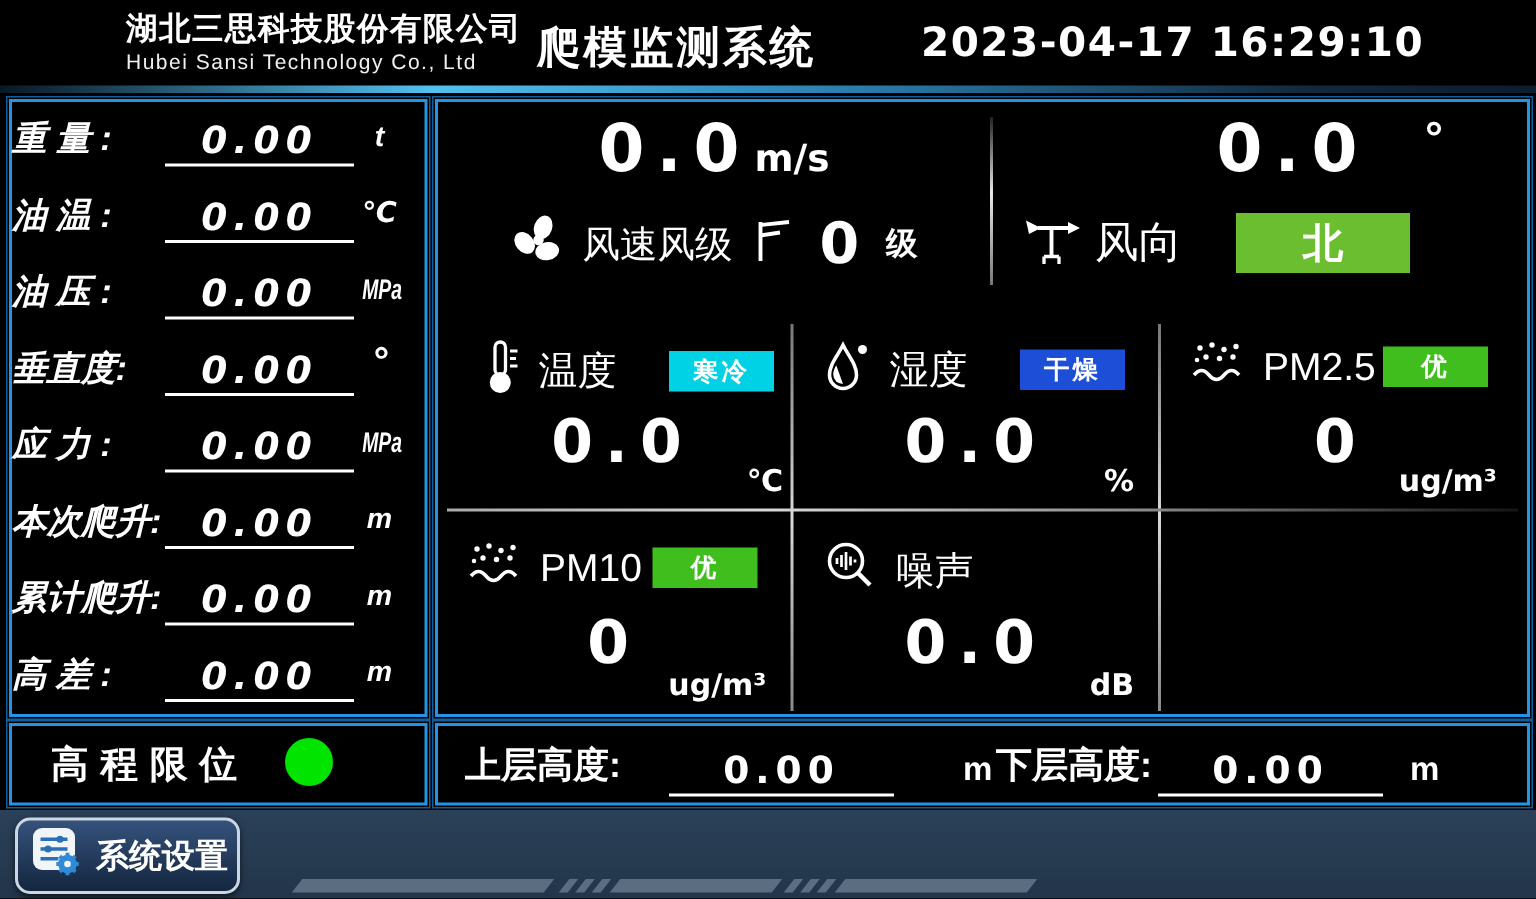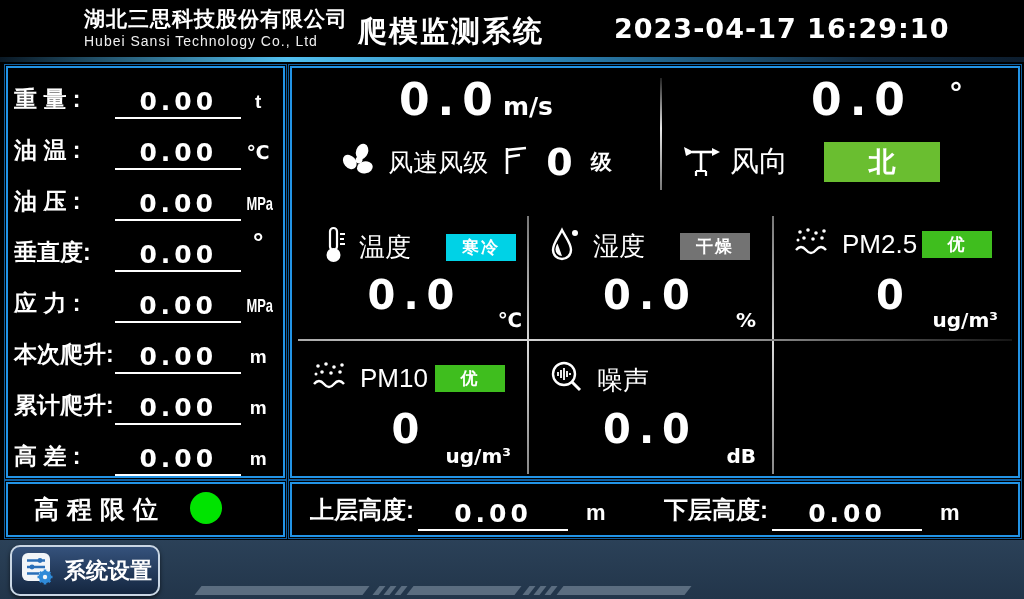--- a/index.html
+++ b/index.html
@@ -20,21 +20,21 @@
     background:linear-gradient(90deg,#0a1824 0%,#52c0f0 28%,#2a7fb0 55%,#13293d 85%,#0c1d2e 100%);}
 
   
   .bpanel{position:absolute;background:#000;border:2px solid #2394e6;outline:1px solid #0f5f9f;outline-offset:1px;}
   .left-panel{left:6px;top:66px;width:275px;height:408px;}
   .elev-panel{left:6px;top:482px;width:275px;height:51px;}
   .main-panel{left:290px;top:66px;width:726px;height:408px;}
   .heights-panel{left:290px;top:482px;width:726px;height:51px;}
 
   
-  .lrow{display:flex;align-items:flex-end;height:49px;margin:2px 8px 0 6px;}
+  .lrow{display:flex;align-items:center;height:49px;margin:2px 8px 0 0;font-style:italic;}
   .lrow .lbl{width:102px;font-size:23px;font-weight:bold;padding-bottom:4px;white-space:nowrap;}
   .lrow .vline{flex:0 0 126px;text-align:center;border-bottom:2px solid #fff;
     font-family:"DejaVu Sans",sans-serif;font-size:25px;font-weight:bold;letter-spacing:4px;padding-bottom:1px;}
   .lrow .unit{width:34px;text-align:center;font-size:19px;font-weight:bold;padding-bottom:6px;white-space:nowrap;}
   .lrow .unit.narrow{transform:scaleX(0.68);transform-origin:center;display:inline-block;}
   .lrow .unit.deg{font-size:26px;padding-bottom:14px;}
 
   
   .elev-label{position:absolute;left:26px;top:9px;font-size:25px;font-weight:bold;letter-spacing:8px;}
   .elev-dot{position:absolute;left:182px;top:8px;width:32px;height:32px;border-radius:50%;}
@@ -227,21 +227,21 @@
     <div class="cell" style="left:237px;top:142px;width:243px;height:128px;">
       <div class="cell-head">
         <span class="icon">
           <svg width="32" height="36" viewBox="0 0 32 36">
             <path d="M13 4 C9 12 4 17 4 24 a9 9 0 0 0 18 0 c0-7-5-12-9-20z" fill="none" stroke="#fff" stroke-width="2.4"></path>
             <path d="M13 30 a6.5 6.5 0 0 1 -6.5-6.5 c0-2 .8-4 2-6 L13 30z" fill="#fff"></path>
             <circle cx="26" cy="7" r="3" fill="#fff"></circle>
           </svg>
         </span>
         <span class="cname">湿度</span>
-        <span class="badge" style="background: #737373;">干燥</span>
+        <span class="badge" style="background: #1d4ed8;">干燥</span>
       </div>
       <div class="cell-val">0.0</div>
       <div class="cell-unit">%</div>
     </div>
 
     <div class="cell" style="left:482px;top:142px;width:240px;height:128px;">
       <div class="cell-head">
         <span class="icon">
           <svg width="36" height="32" viewBox="0 0 36 32" fill="#fff">
             <circle cx="6" cy="6" r="1.8"></circle>
@@ -295,21 +295,21 @@
         </span>
         <span class="cname">噪声</span>
       </div>
       <div class="cell-val">0.0</div>
       <div class="cell-unit">dB</div>
     </div>
 
   </div>
 
   <div class="bpanel heights-panel">
-    <div class="hgroup" style="left:18px;">
+    <div class="hgroup" style="left:18px;gap:28px;">
       <span class="lbl">上层高度:</span>
       <span class="vline">0.00</span>
       <span class="unit">m</span>
     </div>
     <div class="hgroup" style="left:372px;">
       <span class="lbl">下层高度:</span>
       <span class="vline">0.00</span>
       <span class="unit">m</span>
     </div>
   </div>

